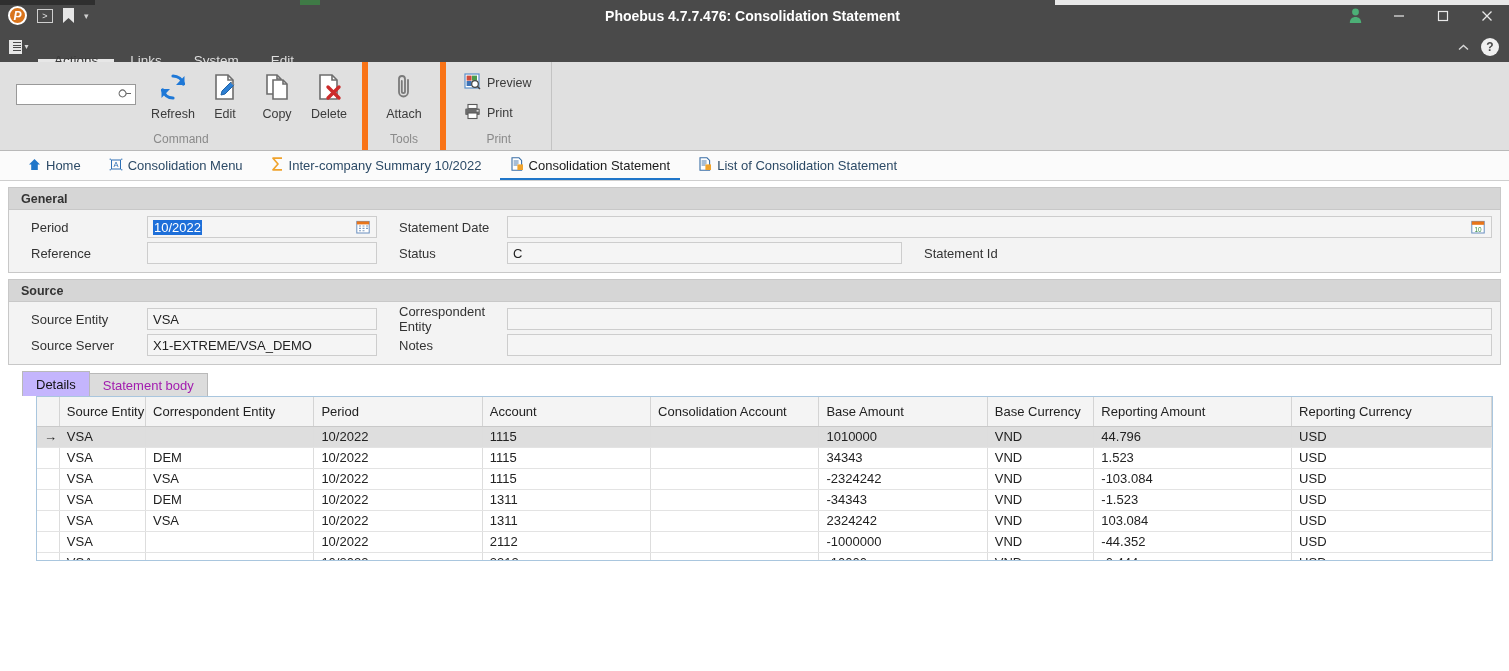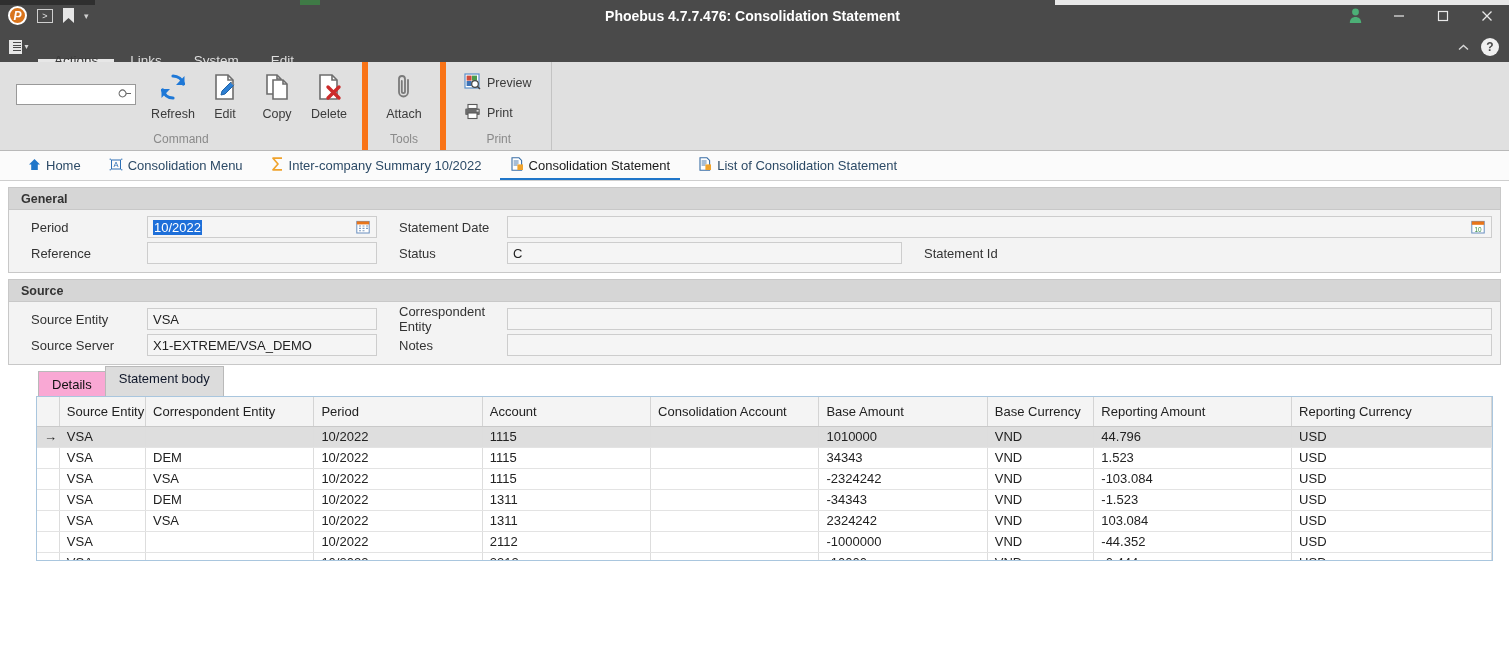--- a/index.html
+++ b/index.html
@@ -127,25 +127,25 @@
   }
   .fld-btn {
     width:17px; height:17px; margin-left:auto; flex:none;
     display:flex; align-items:center; justify-content:center;
   }
   .sel-text { background:#1e6fd9; color:#ffffff; padding:0 1px; }
 
   
   .subtabs { display:flex; align-items:flex-end; height:25px; padding-left:14px; }
   .subtab {
-    padding:0 13px; height:30px; line-height:23px; font-size:13px;
-    border:1px solid #b9b9b9; border-bottom:none; background:#dcdcdc; color:#0f172a;
+    padding:0 13px; height:23px; line-height:23px; font-size:13px;
+    border:1px solid #b9b9b9; border-bottom:none; background:#dcdcdc; color:#a21caf;
     margin-right:-1px;
   }
-  .subtab.active { background:#f9a8d4; height:25px; line-height:25px; color:#111;margin-left:16px; }
+  .subtab.active { background:#c4b5fd; height:25px; line-height:25px; color:#111; }
 
   .gridwrap {
     border:1px solid #a9c6de; border-top:1px solid #a9c6de;
     margin:0 8px 0 28px; background:#ffffff; height:165px; overflow:hidden;
   }
   table.grid { border-collapse:collapse; width:100%; table-layout:fixed; font-size:13px; }
   table.grid th {
     background:#f4f4f4; border-right:1px solid #d4d4d4; border-bottom:1px solid #c9c9c9;
     font-weight:normal; text-align:left; padding:0 7px; height:29px; color:#222;
     white-space:nowrap; overflow:hidden;

